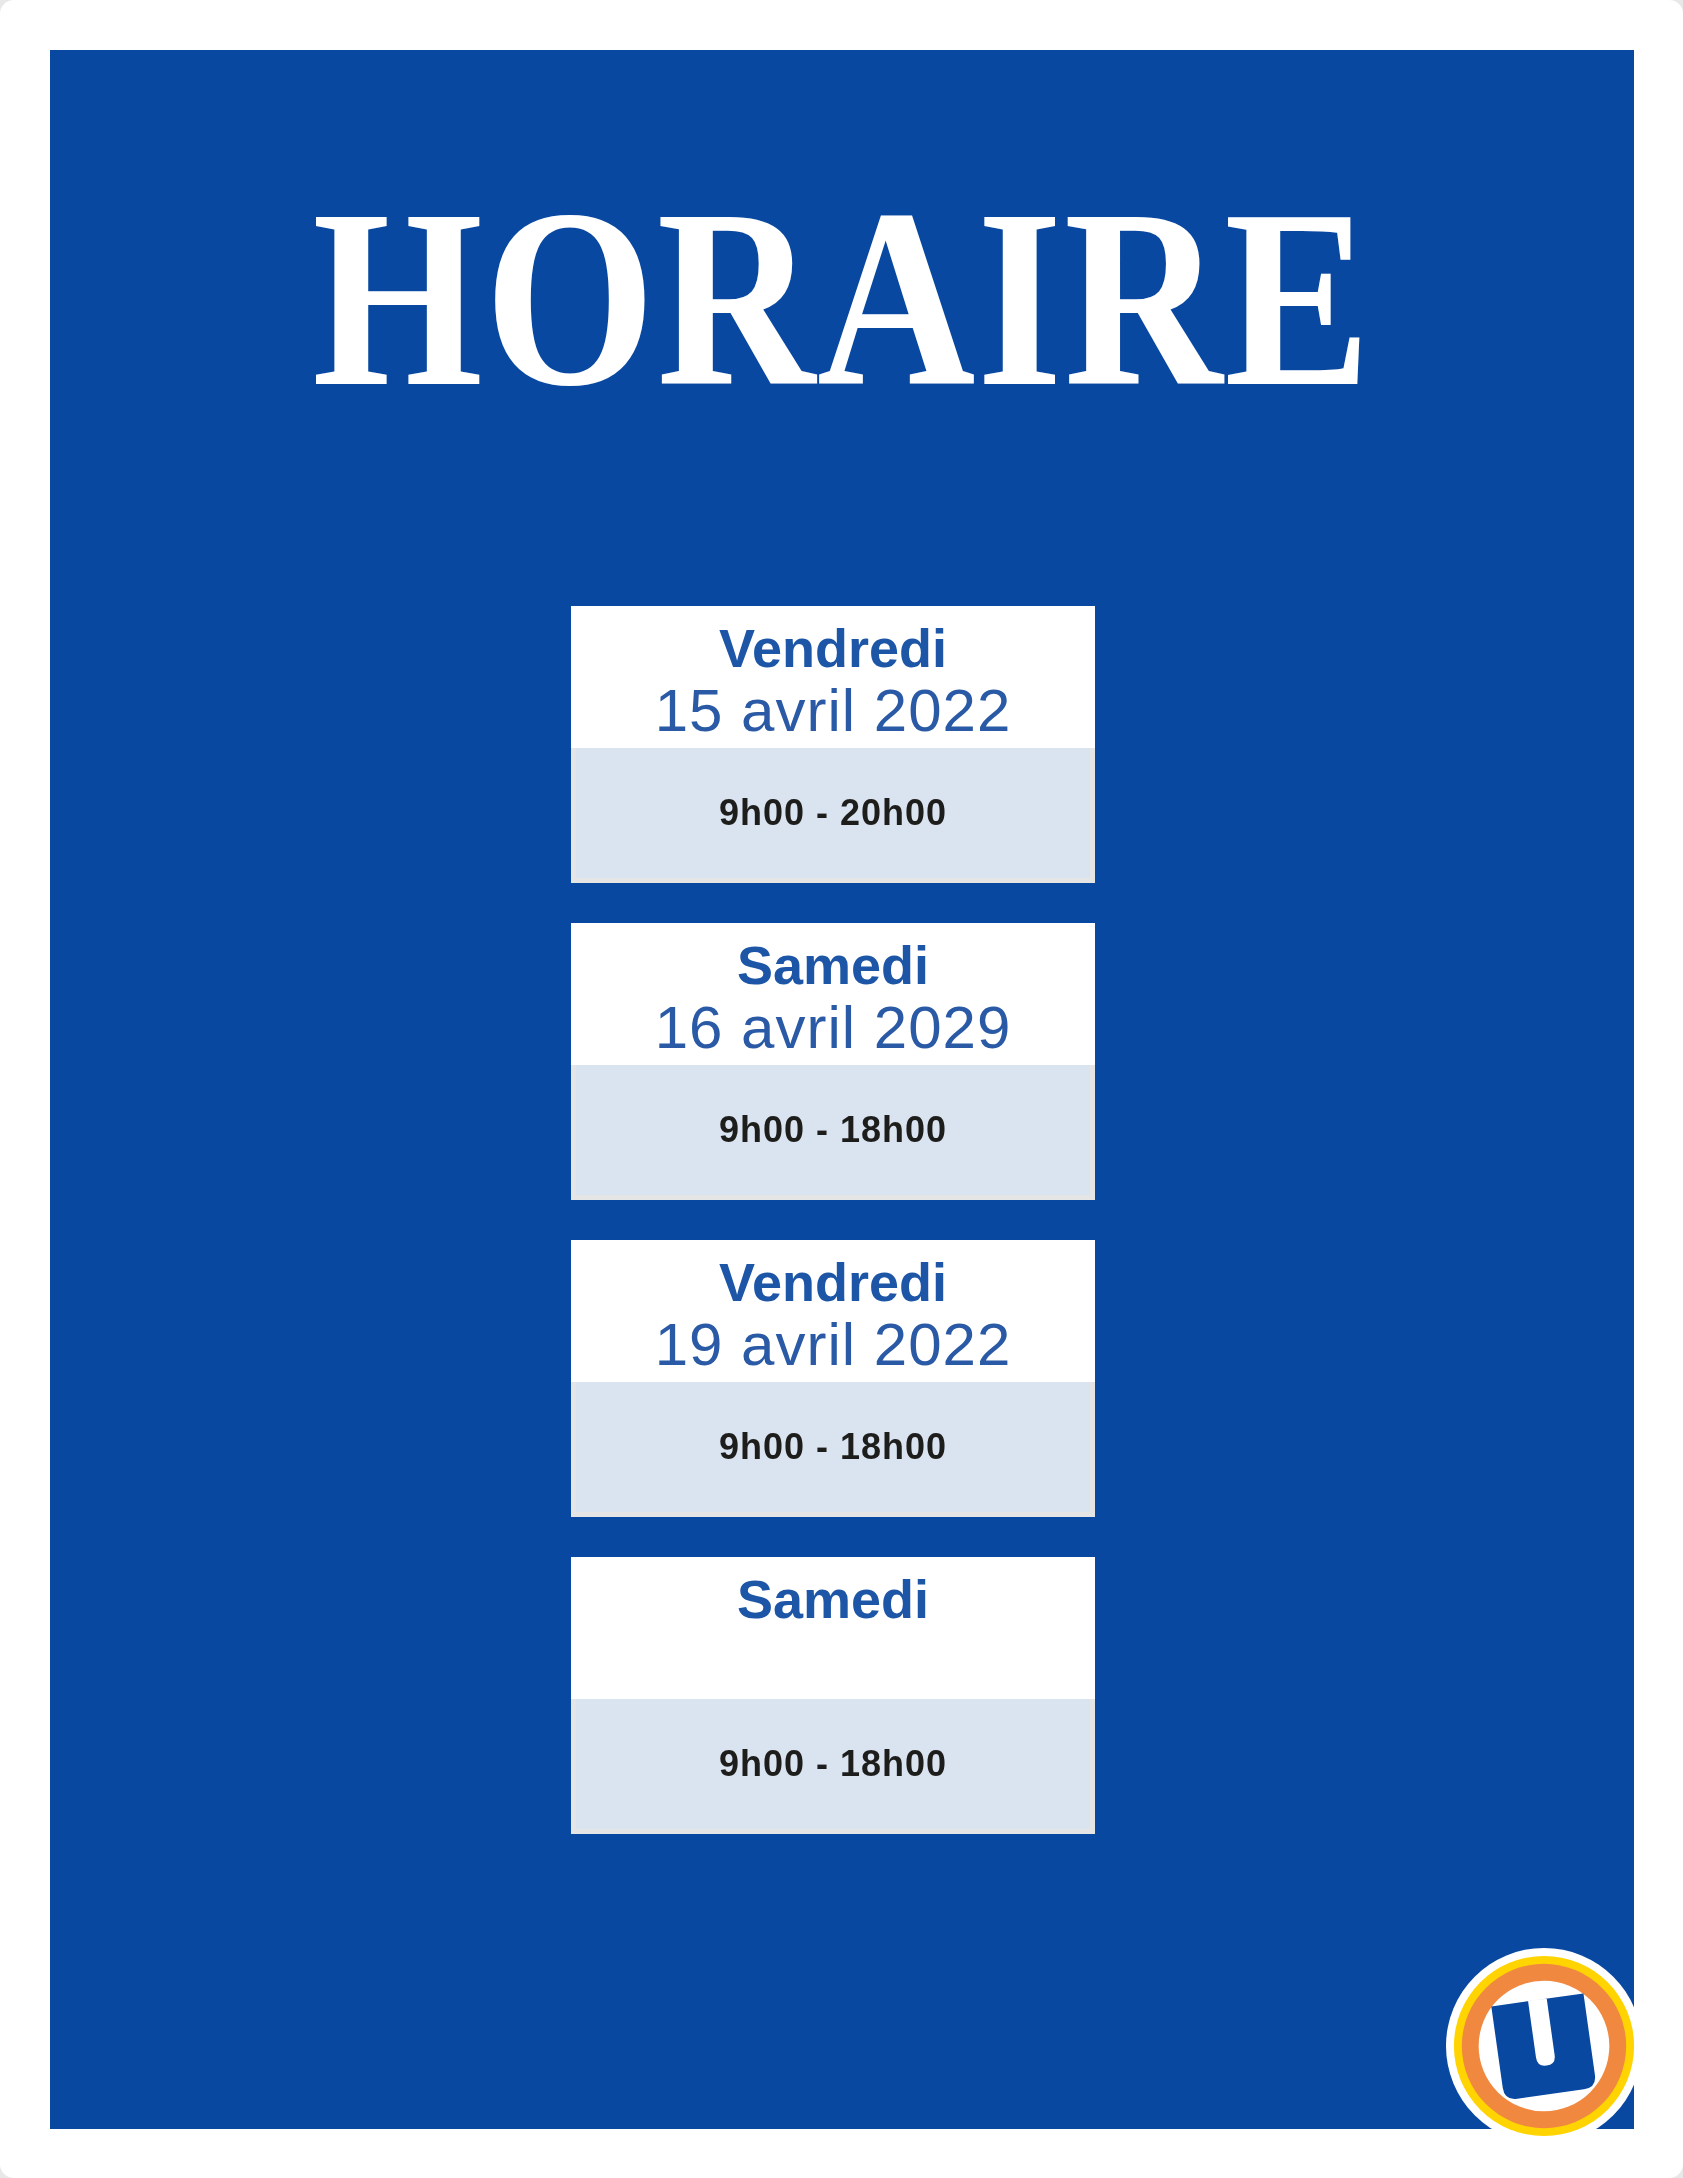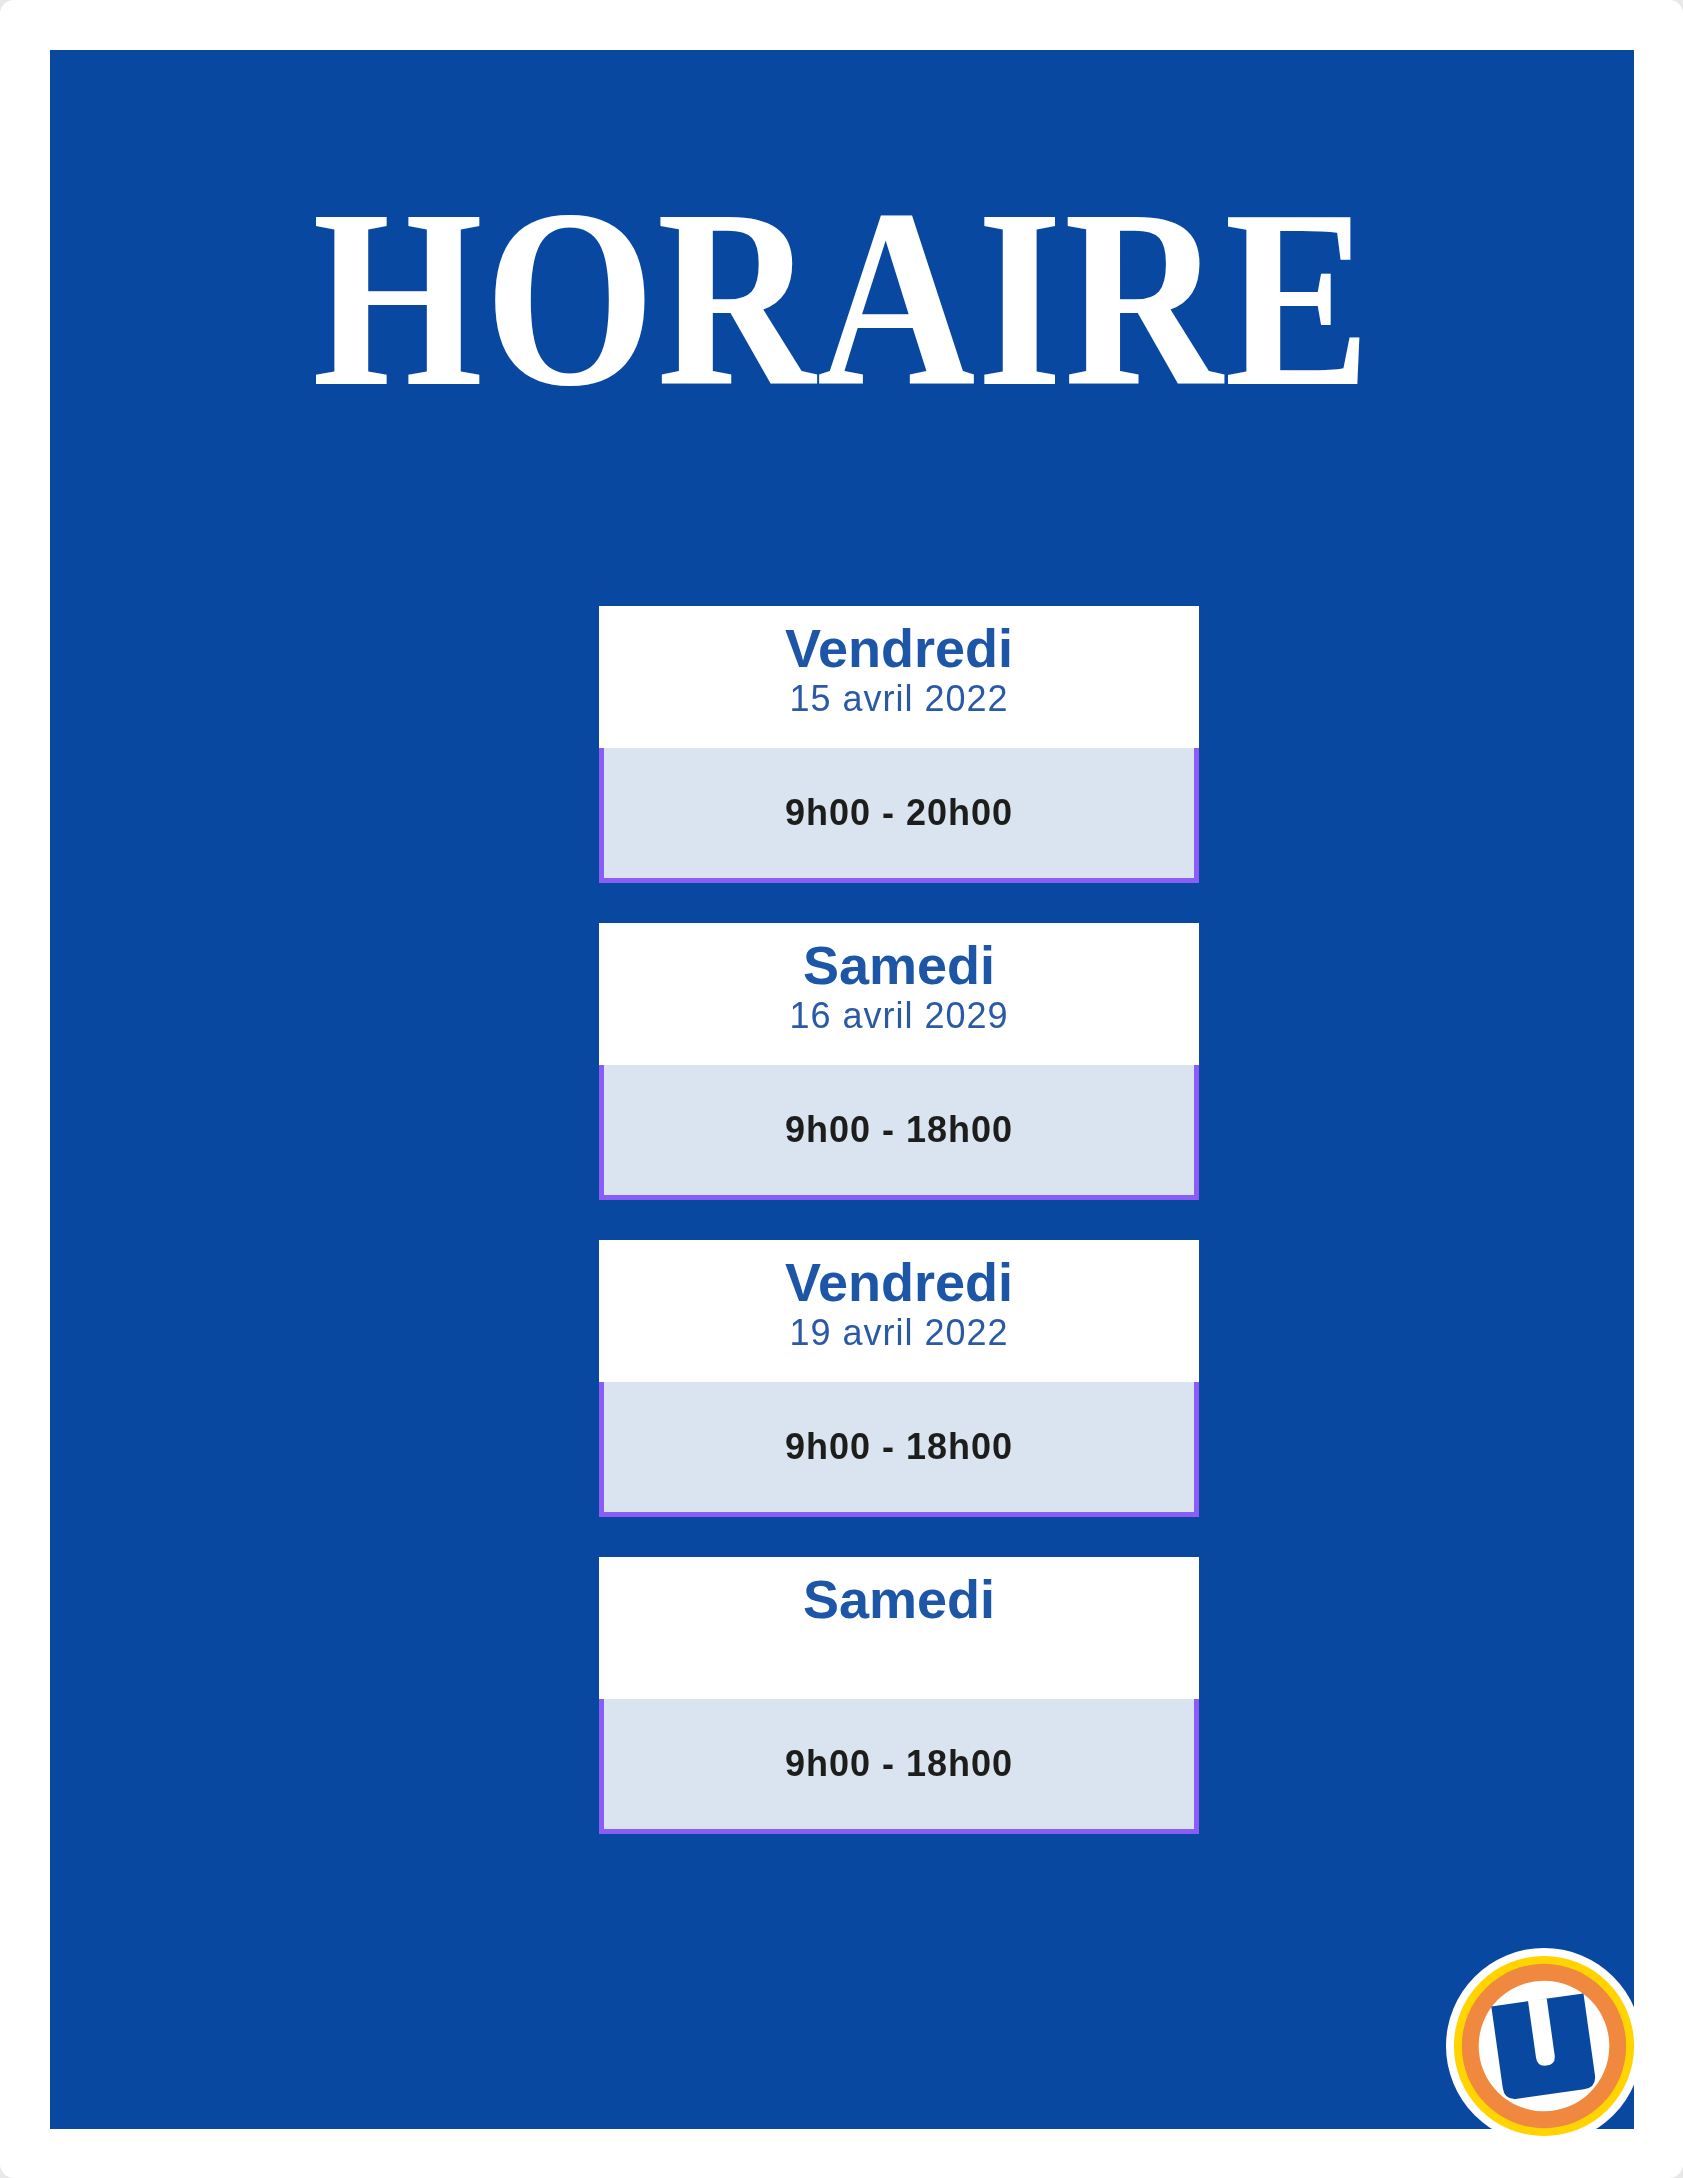--- a/index.html
+++ b/index.html
@@ -20,28 +20,28 @@
     font-weight:700; font-size:255px; line-height:1; color:#ffffff;
     transform:scaleX(0.86); transform-origin:50% 50%; letter-spacing:2px; white-space:nowrap;
   }
   .subtitle-wrap { position:absolute; left:0; top:345px; width:100%; text-align:center; }
   .subtitle {
     display:inline-block; font-weight:700; font-size:128px; line-height:1; color:#ffffff;
     transform:scaleX(0.68); transform-origin:50% 50%; letter-spacing:1px; white-space:nowrap;
   }
   
   .card {
-    position:absolute; left:549px; width:600px; height:277px; background:#8b5cf6;
+    position:absolute; left:521px; width:524px; height:277px; background:#e5e5e5;
   }
   .card-top {
     box-sizing:border-box; height:142px; display:flex; flex-direction:column;
     align-items:center; padding-top:15px; gap:6px; background:#ffffff;
   }
   .day-name { font-size:54px; font-weight:700; color:#1D56A7; line-height:1; }
-  .day-date { font-size:36px; font-weight:400; color:#2A5AA6; line-height:1; letter-spacing:1px; }
+  .day-date { font-size:60px; font-weight:400; color:#2A5AA6; line-height:1; letter-spacing:1px; }
   .card-hours {
     position:absolute; left:5px; right:5px; top:142px; bottom:5px;
     background:#DAE3F0; display:flex; align-items:center; justify-content:center;
   }
   .hours-text { font-size:36px; font-weight:700; color:#1D1D1B; letter-spacing:1px; }
   
   .logo { position:absolute; left:1395px; top:1897px; width:198px; height:198px; }
 </style>
 </head>
 <body>

